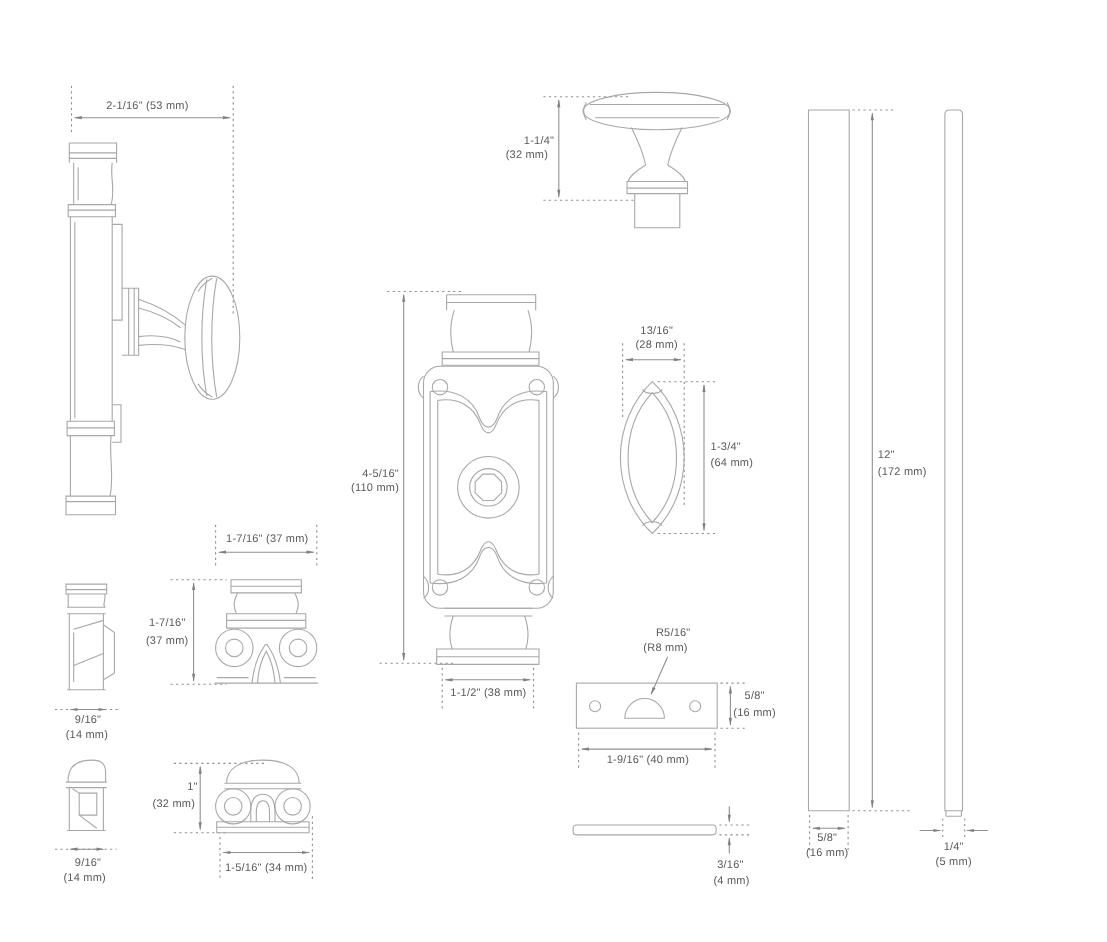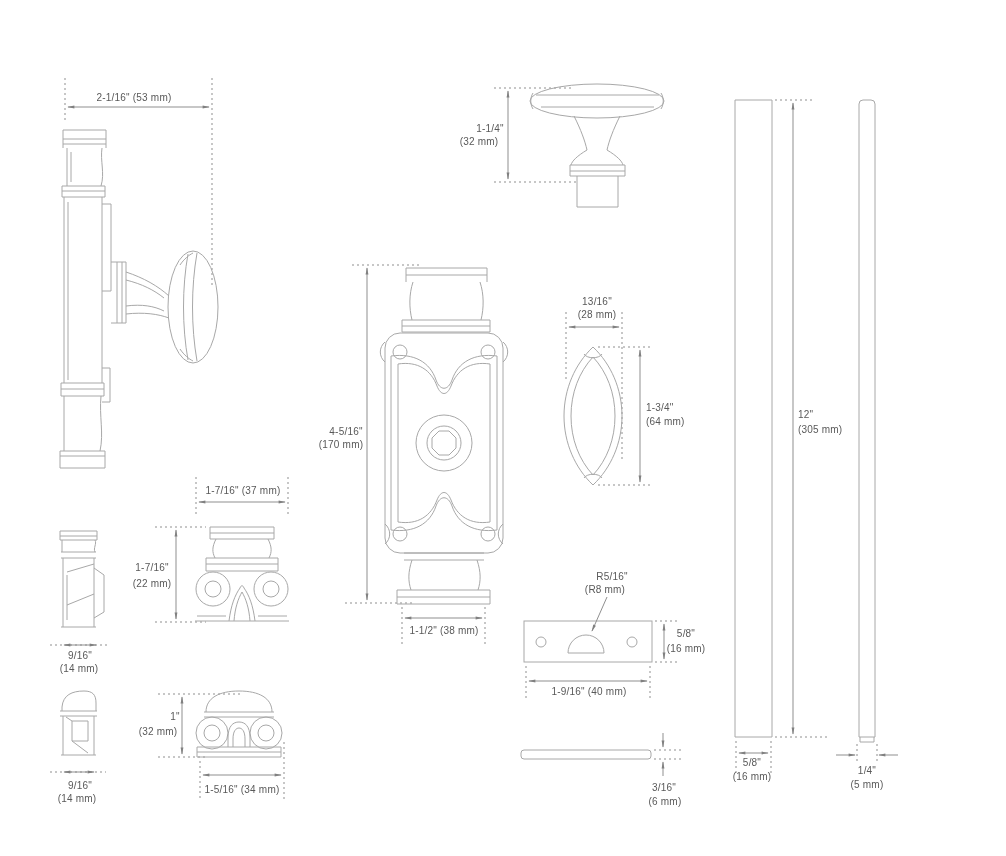--- a/index.html
+++ b/index.html
@@ -197,51 +197,51 @@
     <path class="dm" d="M203,775 H281" marker-start="url(#arr)" marker-end="url(#arr)"></path>
   </g>
 </svg>
 
 <div class="dim-label" style="left:134px;top:97px">2-1/16" (53 mm)</div>
 
 <div class="dim-label" style="left:490px;top:128px">1-1/4"</div>
 <div class="dim-label" style="left:479px;top:141px">(32 mm)</div>
 
 <div class="dim-label" style="left:346px;top:431px">4-5/16"</div>
-<div class="dim-label" style="left:341px;top:444px">(170 mm)</div>
+<div class="dim-label" style="left:341px;top:444px">(110 mm)</div>
 <div class="dim-label" style="left:444px;top:630px">1-1/2" (38 mm)</div>
 
 <div class="dim-label" style="left:597px;top:301px">13/16"</div>
 <div class="dim-label" style="left:597px;top:314px">(28 mm)</div>
 <div class="dim-label left" style="left:646px;top:407px">1-3/4"</div>
 <div class="dim-label left" style="left:646px;top:421px">(64 mm)</div>
 
 <div class="dim-label left" style="left:798px;top:414px">12"</div>
-<div class="dim-label left" style="left:798px;top:429px">(305 mm)</div>
+<div class="dim-label left" style="left:798px;top:429px">(172 mm)</div>
 
 <div class="dim-label" style="left:752px;top:762px">5/8"</div>
 <div class="dim-label" style="left:752px;top:776px">(16 mm)</div>
 
 <div class="dim-label" style="left:867px;top:770px">1/4"</div>
 <div class="dim-label" style="left:867px;top:784px">(5 mm)</div>
 
 <div class="dim-label" style="left:612px;top:576px">R5/16"</div>
 <div class="dim-label" style="left:605px;top:589px">(R8 mm)</div>
 <div class="dim-label" style="left:686px;top:633px">5/8"</div>
 <div class="dim-label" style="left:686px;top:648px">(16 mm)</div>
 <div class="dim-label" style="left:589px;top:691px">1-9/16" (40 mm)</div>
 <div class="dim-label" style="left:664px;top:787px">3/16"</div>
-<div class="dim-label" style="left:665px;top:801px">(6 mm)</div>
+<div class="dim-label" style="left:665px;top:801px">(4 mm)</div>
 
 <div class="dim-label" style="left:80px;top:655px">9/16"</div>
 <div class="dim-label" style="left:79px;top:668px">(14 mm)</div>
 <div class="dim-label" style="left:80px;top:785px">9/16"</div>
 <div class="dim-label" style="left:77px;top:798px">(14 mm)</div>
 
 <div class="dim-label" style="left:243px;top:490px">1-7/16" (37 mm)</div>
 <div class="dim-label" style="left:152px;top:567px">1-7/16"</div>
-<div class="dim-label" style="left:152px;top:583px">(22 mm)</div>
+<div class="dim-label" style="left:152px;top:583px">(37 mm)</div>
 
 <div class="dim-label" style="left:175px;top:716px">1"</div>
 <div class="dim-label" style="left:158px;top:731px">(32 mm)</div>
 <div class="dim-label" style="left:242px;top:789px">1-5/16" (34 mm)</div>
 
 </div>
 
 </body></html>

